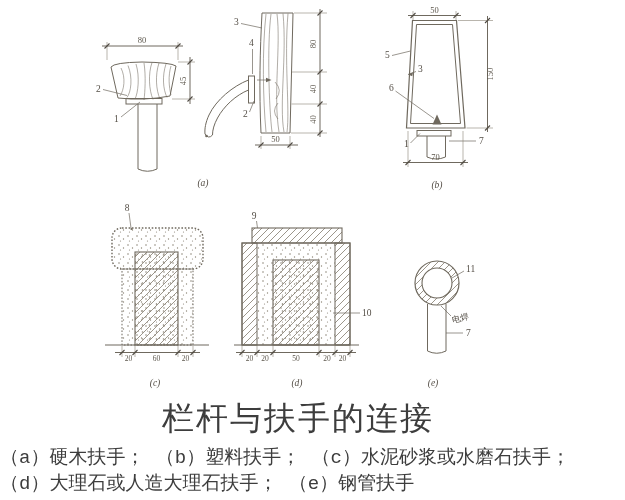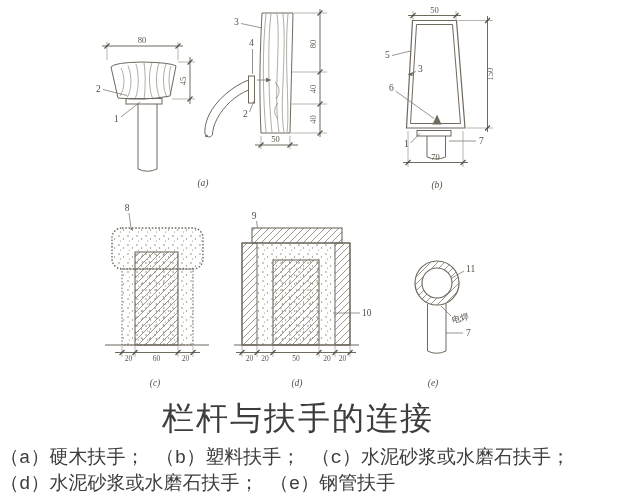--- a/index.html
+++ b/index.html
@@ -248,15 +248,15 @@
     <text class="weld" x="461" y="321" text-anchor="middle" transform="rotate(-14,461,321)">电焊</text>
     <line class="ldr" x1="451" y1="316" x2="441" y2="306"></line>
     <text class="pt" x="466" y="336">7</text>
     <line class="ldr" x1="463" y1="333" x2="446" y2="333"></line>
   </g>
   <text class="sub" x="433" y="386" text-anchor="middle">(e)</text>
 </svg>
 
 <div id="figure-title">栏杆与扶手的连接</div>
 <div id="cap1" class="cap">（a）硬木扶手； （b）塑料扶手； （c）水泥砂浆或水磨石扶手；</div>
-<div id="cap2" class="cap">（d）水泥砂浆或水磨石扶手； （e）钢管扶手</div>
+<div id="cap2" class="cap">（d）大理石或人造大理石扶手； （e）钢管扶手</div>
 
 </div>
 
 </body></html>

